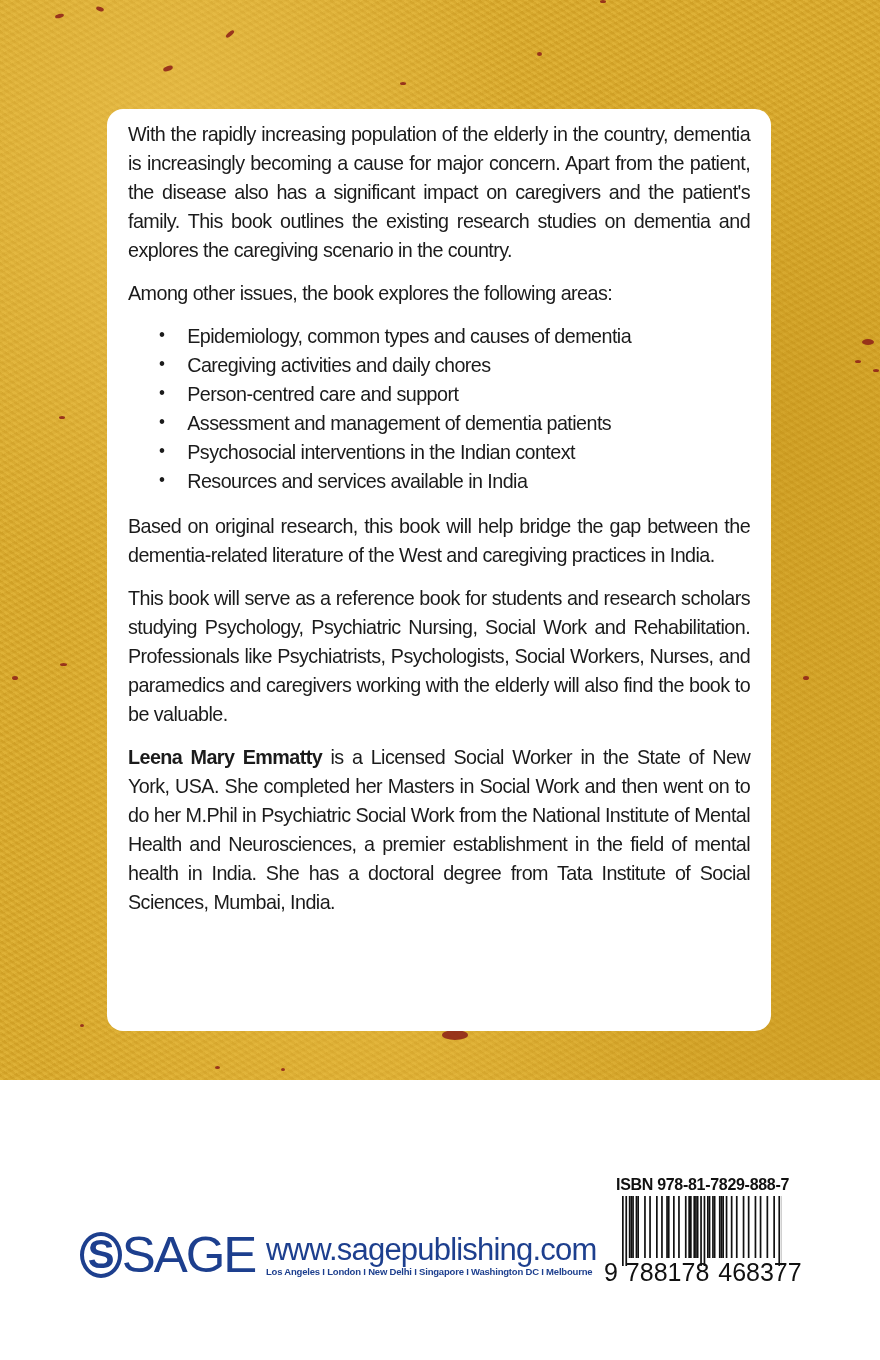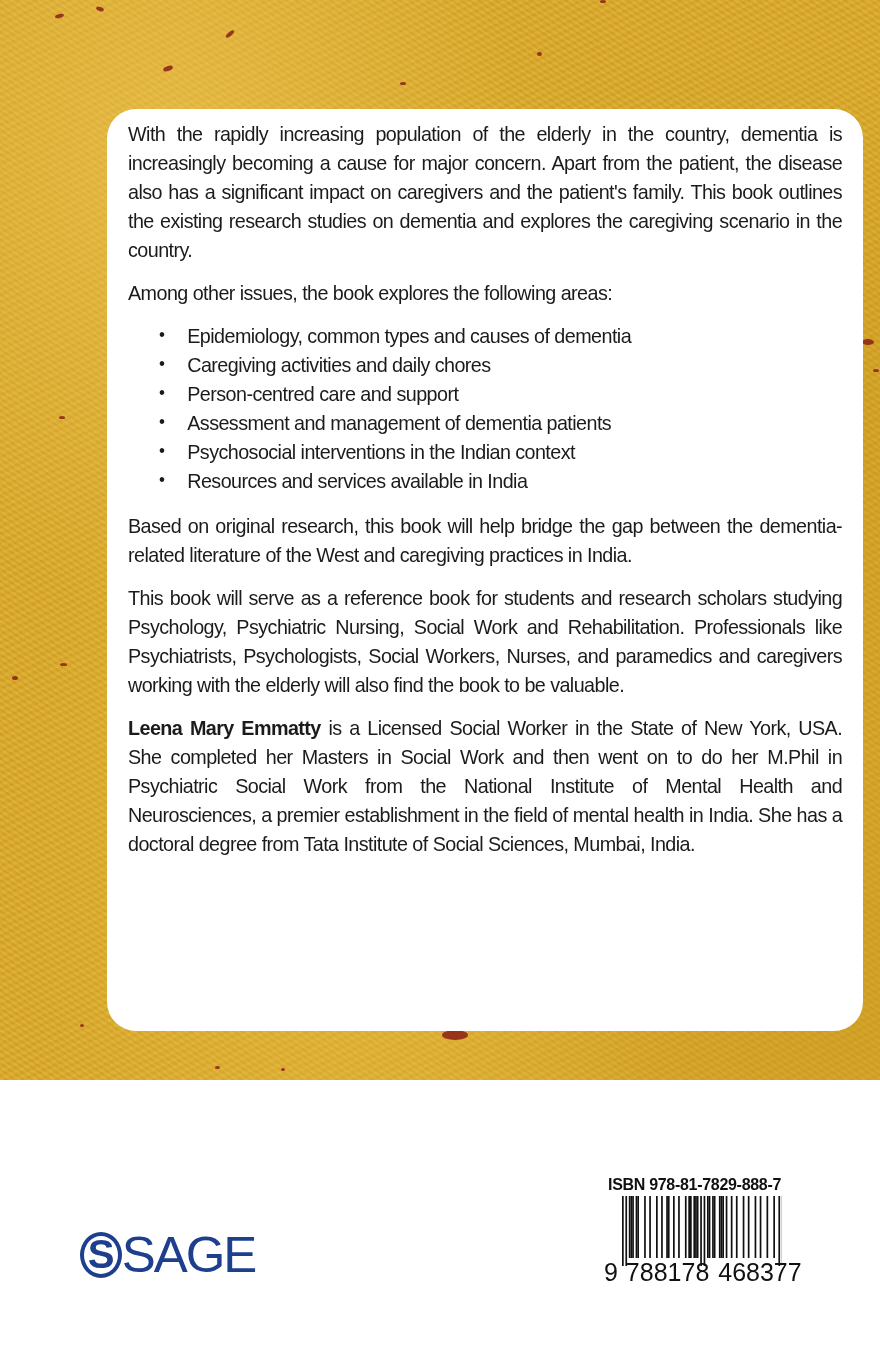--- a/index.html
+++ b/index.html
@@ -17,22 +17,22 @@
         radial-gradient(ellipse at 40% 80%, rgba(235,190,70,0.5) 0%, rgba(235,190,70,0) 45%),
         radial-gradient(ellipse at 95% 90%, rgba(200,150,30,0.5) 0%, rgba(200,150,30,0) 35%),
         repeating-linear-gradient(35deg, rgba(255,225,120,0.10) 0px, rgba(255,225,120,0.10) 2px, rgba(160,110,10,0.08) 3px, rgba(160,110,10,0.08) 5px),
         repeating-linear-gradient(-25deg, rgba(255,220,110,0.08) 0px, rgba(255,220,110,0.08) 3px, rgba(150,100,10,0.06) 4px, rgba(150,100,10,0.06) 7px);
     }
     .speck {
       position: absolute; background: #8c1e18; border-radius: 50%;
       opacity: 0.85;
     }
     .text-box {
-      position: absolute; left: 107px; top: 109px; width: 756px; height: 922px;
-      background: #ffffff; border-radius: 29px;
+      position: absolute; left: 107px; top: 109px; width: 664px; height: 922px;
+      background: #ffffff; border-radius: 16px;
       box-sizing: border-box; padding: 10px 21px 0 21px;
       color: #1b1b1b;
       font-family: "Liberation Sans", sans-serif;
       font-size: 21px; line-height: 29px;
     }
     .text-box p {
       margin: 0 0 14px 0;
       text-align: justify;
       letter-spacing: -0.6px;
       word-spacing: 0px;
@@ -72,21 +72,21 @@
     .pub-url {
       font-size: 31px; line-height: 32px; letter-spacing: -0.8px; color: #1d3f8e;
     }
     .pub-cities {
       font-size: 9.5px; font-weight: bold; color: #1d3f8e; letter-spacing: -0.2px;
       margin-top: 0px; white-space: nowrap;
     }
     .isbn-block { position: absolute; left: 604px; top: 1176px; width: 190px; }
     .isbn-text {
       font-size: 16px; font-weight: bold; color: #111; letter-spacing: -0.3px;
-      margin-left: 4px; white-space: nowrap;
+      margin-left: 12px; white-space: nowrap;
     }
     .barcode { position: relative; height: 100px; margin-top: 2px; }
     .barcode svg { position: absolute; left: 0; top: 0; }
     .barcode-digits {
       position: absolute; top: 62px; left: 0; font-size: 25px; color: #111;
       font-family: "Liberation Sans", sans-serif; white-space: nowrap;
     }
   </style>
 </head>
 <body>
@@ -127,20 +127,24 @@
   <p>This book will serve as a reference book for students and research scholars studying Psychology, Psychiatric Nursing, Social Work and Rehabilitation. Professionals like Psychiatrists, Psychologists, Social Workers, Nurses, and paramedics and caregivers working with the elderly will also find the book to be valuable.</p>
   <p><span class="author-name">Leena Mary Emmatty</span><span> is a Licensed Social Worker in the State of New York, USA. She completed her Masters in Social Work and then went on to do her M.Phil in Psychiatric Social Work from the National Institute of Mental Health and Neurosciences, a premier establishment in the field of mental health in India. She has a doctoral degree from Tata Institute of Social Sciences, Mumbai, India.</span></p>
 </div>
 
 <div class="publisher">
   <div class="sage-logo">
     <div class="sage-mark">
       <span class="s-glyph">S</span>
     </div>
     <span class="sage-word">SAGE</span>
+  </div>
+  <div class="pub-right">
+    <span class="pub-url">www.sagepublishing.com</span>
+    <span class="pub-cities">Los Angeles I London I New Delhi I Singapore I Washington DC I Melbourne</span>
   </div>
 </div>
 
 <div class="isbn-block">
   <div class="isbn-text">ISBN 978-81-7829-888-7</div>
   <div class="barcode">
     <svg id="barcode-svg" width="178" height="70">
         <rect x="18.00" y="0" width="1.70" height="70" fill="#111"></rect>
         <rect x="21.40" y="0" width="1.70" height="70" fill="#111"></rect>
         <rect x="24.80" y="0" width="1.70" height="62" fill="#111"></rect>

